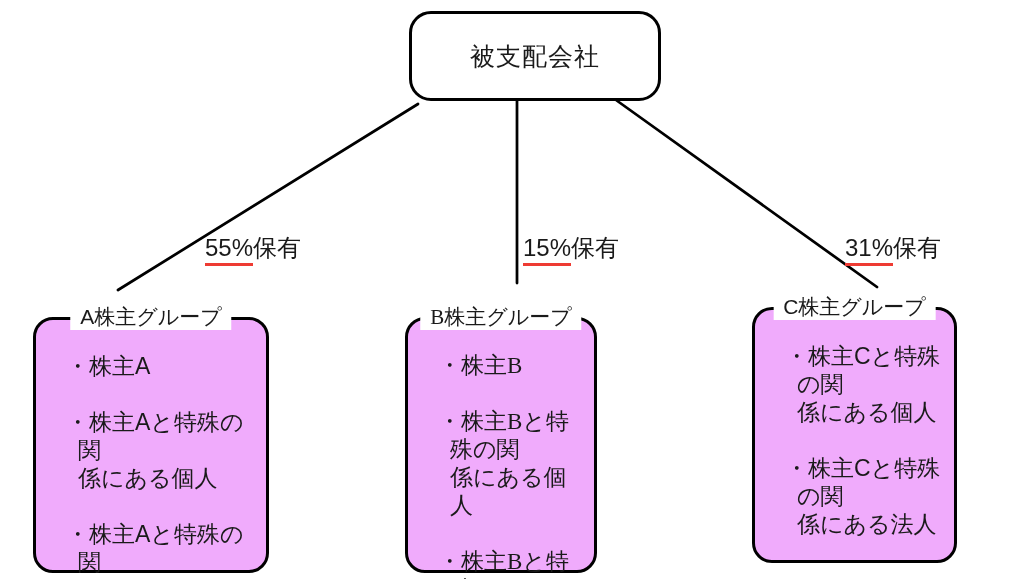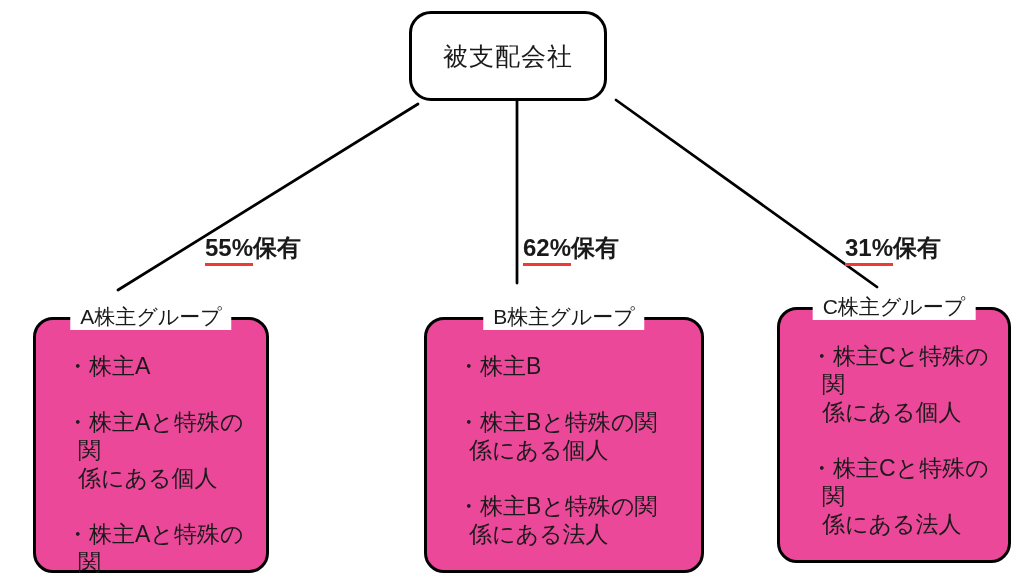--- a/index.html
+++ b/index.html
@@ -14,21 +14,21 @@
     background: #ffffff;
     font-family: "Liberation Sans", "DejaVu Sans", sans-serif;
     color: #1a1a1a;
     overflow: hidden;
   }
   
   .company-box {
     position: absolute;
     left: 409px;
     top: 11px;
-    width: 198px;
+    width: 252px;
     height: 90px;
     border: 3px solid #000000;
     border-radius: 22px;
     background: #ffffff;
     display: flex;
     align-items: center;
     justify-content: center;
     box-sizing: border-box;
   }
   .company-box .label {
@@ -49,41 +49,40 @@
     stroke: #000000;
     stroke-width: 2.75;
     stroke-linecap: round;
   }
   
   .own-label {
     position: absolute;
     font-size: 24px;
     white-space: nowrap;
     line-height: 26px;
-    font-weight: bold;
   }
   .own-label .pct {
     display: inline-block;
     border-bottom: 3px solid #ee3b33;
     padding-bottom: 2px;
   }
   .own-label.a { left: 205px; top: 235px; }
   .own-label.b { left: 523px; top: 235px; }
   .own-label.c { left: 845px; top: 235px; }
   
   .group-box {
     position: absolute;
     border: 3px solid #000000;
     border-radius: 20px;
-    background: #ec4899;
+    background: #f0abfc;
     box-sizing: border-box;
   }
   .group-box.a { left: 33px;  top: 317px; width: 236px; height: 256px; }
-  .group-box.b { left: 424px; top: 317px; width: 280px; height: 256px; }
-  .group-box.c { left: 777px; top: 307px; width: 234px; height: 256px; }
+  .group-box.b { left: 405px; top: 317px; width: 192px; height: 256px; font-family: Liberation Serif, serif; }
+  .group-box.c { left: 752px; top: 307px; width: 205px; height: 256px; }
   .group-title {
     position: absolute;
     top: -16px;
     left: 50%;
     transform: translateX(-50%);
     background: #ffffff;
     padding: 0 10px;
     font-size: 21px;
     line-height: 26px;
     white-space: nowrap;
@@ -111,21 +110,21 @@
   </svg>
 
   <div class="company-box">
     <span class="label">被支配会社</span>
   </div>
 
   <div class="own-label a">
     <span class="pct">55%</span><span>保有</span>
   </div>
   <div class="own-label b">
-    <span class="pct">62%</span><span>保有</span>
+    <span class="pct">15%</span><span>保有</span>
   </div>
   <div class="own-label c">
     <span class="pct">31%</span><span>保有</span>
   </div>
 
   <div class="group-box a">
     <div class="group-title">A株主グループ</div>
     <div class="group-items">
       <div class="group-item">・株主A</div>
       <div class="group-item">・株主Aと特殊の関

